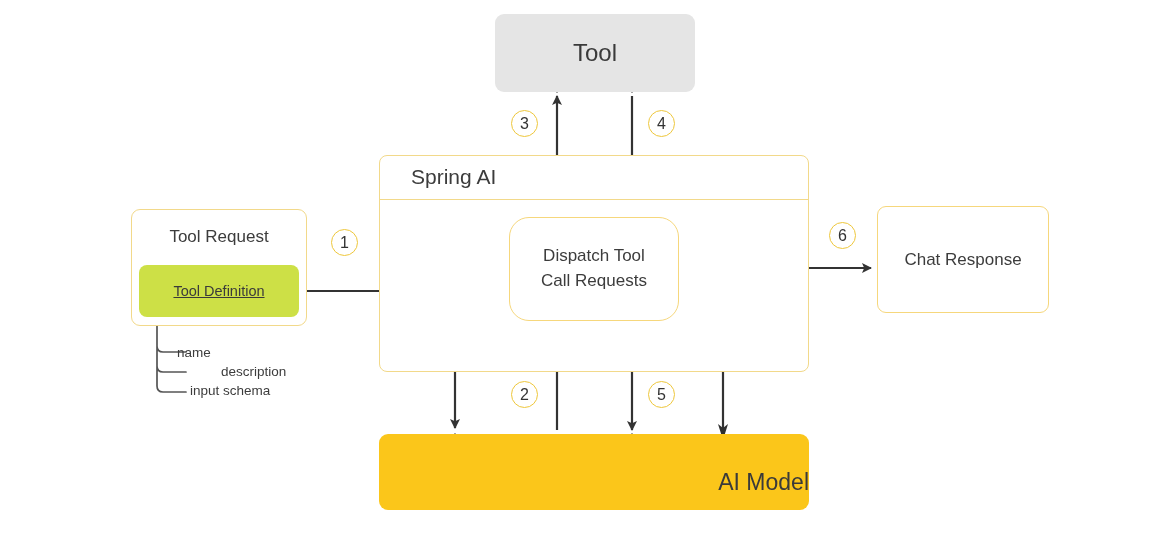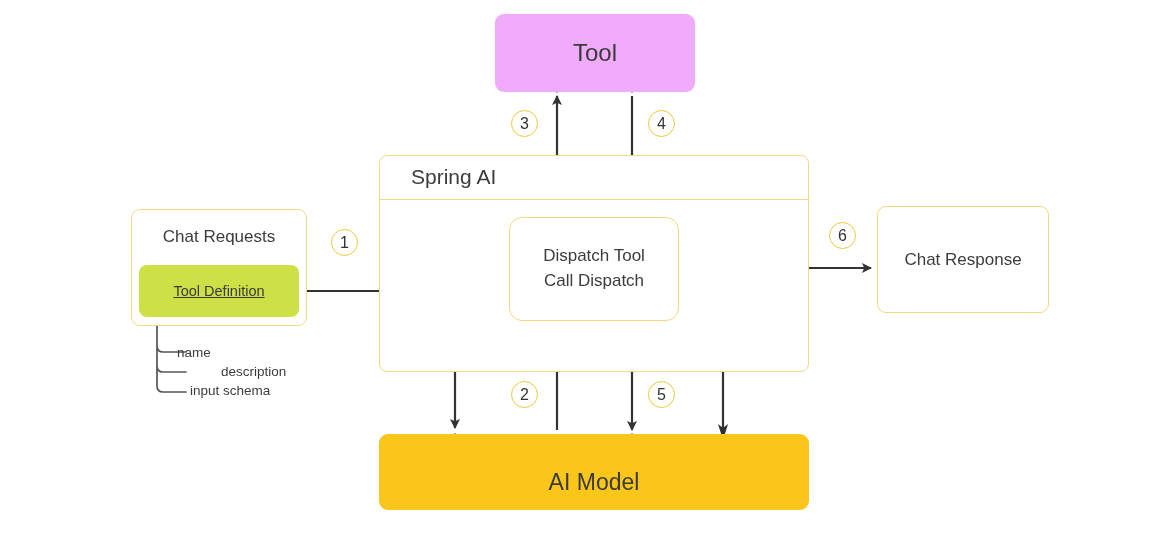--- a/index.html
+++ b/index.html
@@ -32,35 +32,36 @@
     display: flex;
     align-items: center;
     justify-content: center;
     text-align: center;
     color: #3c3c3c;
   }
 
   .box-tool {
     left: 495px; top: 14px;
     width: 200px; height: 78px;
-    background: #f0abfc;
+    background: #e5e5e5;
     border-radius: 9px;
     font-size: 24px;
     color: #3a3a3a;
   }
 
   .box-aimodel {
     left: 379px; top: 434px;
     width: 430px; height: 76px;
     background: #fbc61a;
     border-radius: 9px;
     font-size: 23px;
     color: #3a3a3a;
     align-items: flex-end;
     padding-bottom: 14px;
+    justify-content: flex-end;
   }
 
   .box-springai {
     left: 379px; top: 155px;
     width: 430px; height: 217px;
     background: #ffffff;
     border: 1.4px solid #f2d98a;
     border-radius: 8px;
   }
   .springai-header {
@@ -74,21 +75,21 @@
     padding-left: 32px;
     font-size: 21px;
     color: #3c3c3c;
   }
 
   .box-dispatch {
     left: 509px; top: 217px;
     width: 170px; height: 104px;
     background: #ffffff;
     border: 1.4px solid #f6d77c;
-    border-radius: 13px;
+    border-radius: 20px;
     font-size: 17px;
     line-height: 1.45;
     color: #3c3c3c;
   }
 
   .box-chatrequest {
     left: 131px; top: 209px;
     width: 176px; height: 117px;
     background: #ffffff;
     border: 1.4px solid #f2d98a;
@@ -203,30 +204,30 @@
   </div>
 
   <div class="box box-springai"></div>
   <div class="springai-header">
     <span>Spring AI</span>
   </div>
 
   <div class="box box-dispatch">
     <div>
       <div>Dispatch Tool</div>
-      <div>Call Dispatch</div>
+      <div>Call Requests</div>
     </div>
   </div>
 
   <div class="box box-aimodel">
     <span>AI Model</span>
   </div>
 
   <div class="box box-chatrequest">
-    <span class="chatrequest-title">Chat Requests</span>
+    <span class="chatrequest-title">Tool Request</span>
   </div>
   <div class="box-tooldef">
     <span>Tool Definition</span>
   </div>
 
   <div class="bracket-label" style="left:177px; top:345px;">name</div>
   <div class="bracket-label" style="left:190px; top:364px;margin-left:31px;">description</div>
   <div class="bracket-label" style="left:190px; top:383px;">input schema</div>
 
   <div class="box box-chatresponse">

